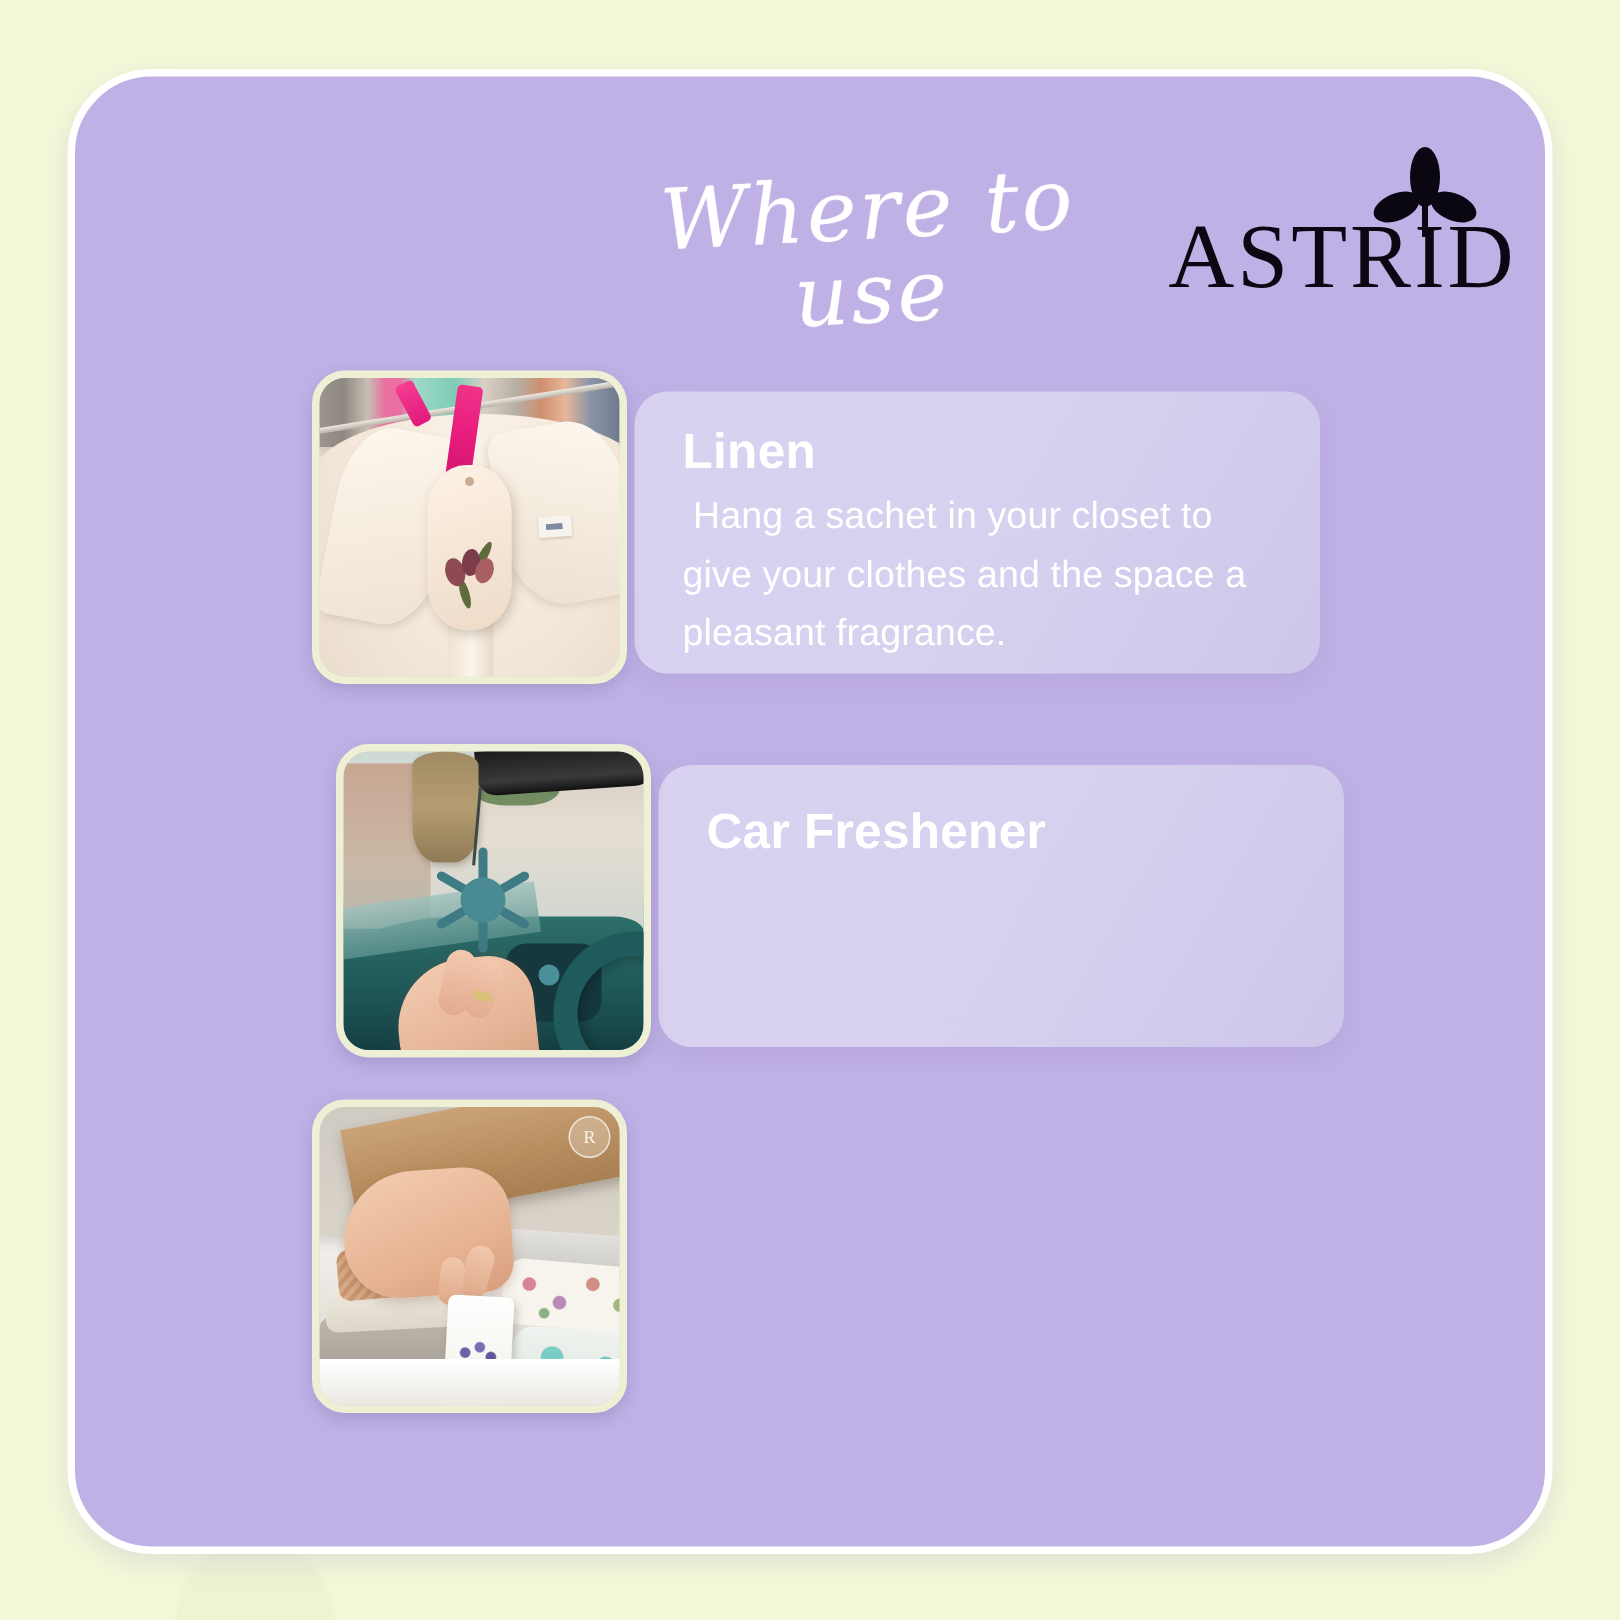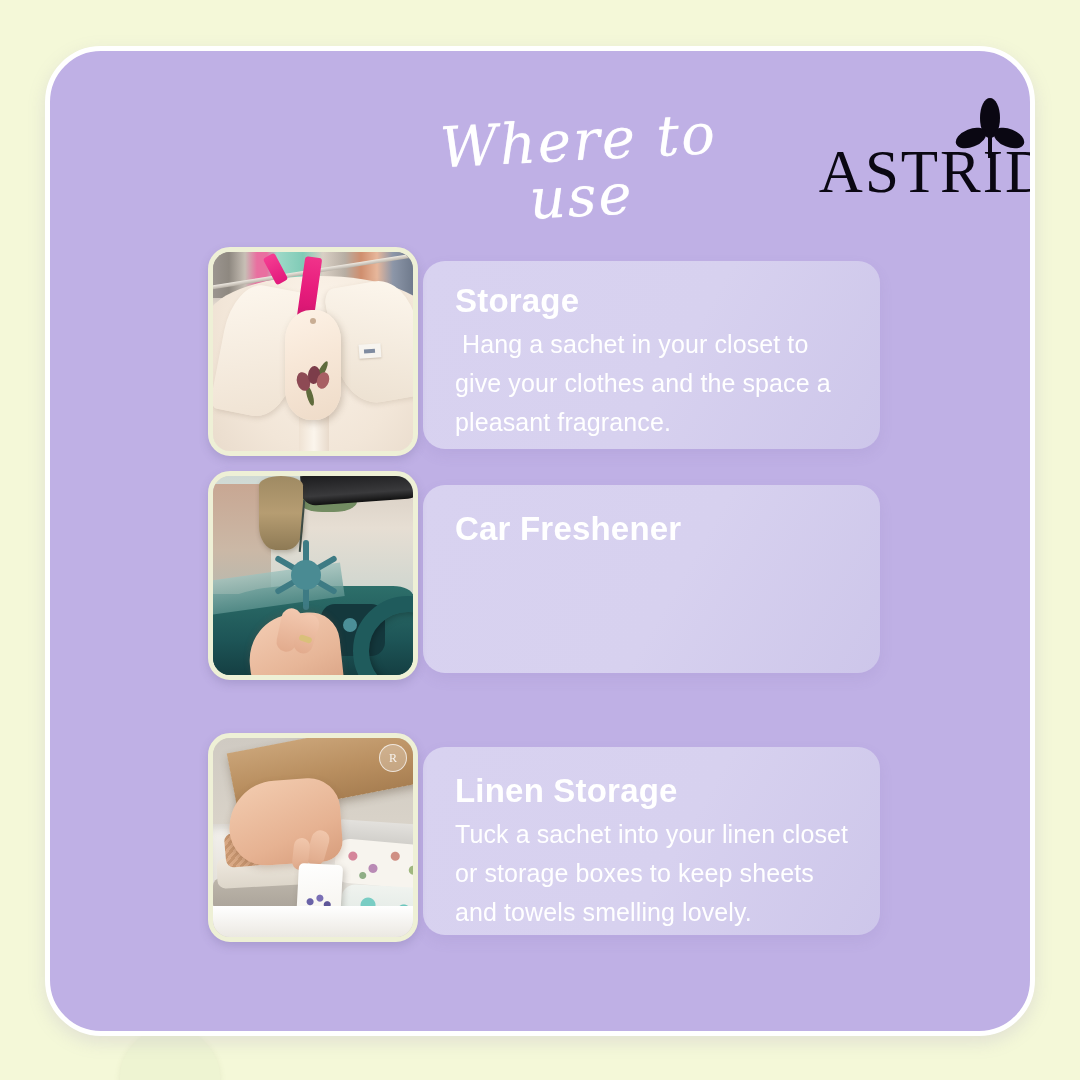--- a/index.html
+++ b/index.html
@@ -65,21 +65,21 @@
     font-style: italic;
     font-size: 56px;
     font-weight: 400;
     letter-spacing: 2px;
     line-height: 1;
     transform: rotate(-3deg);
     text-shadow: 0 0 1px rgba(255,255,255,0.6);
   }
   .brand {
     position: absolute;
-    left: 755px;
+    left: 715px;
     top: 45px;
     width: 260px;
     height: 120px;
   }
   .brand-mark {
     position: absolute;
     left: 150px;
     top: 2px;
     width: 70px;
     height: 62px;
@@ -99,21 +99,21 @@
   }
 
   
   .row {
     position: absolute;
     left: 0;
     width: 990px;
     height: 210px;
   }
   .row-1 { top: 196px; }
-  .row-2 { top: 420px; }
+  .row-2 { top: 445px; margin-left: 16px; }
   .row-3 { top: 682px; }
 
   .text-panel {
     position: absolute;
     left: 373px;
     top: 14px;
     width: 457px;
     height: 188px;
     border-radius: 22px;
     background: linear-gradient(120deg, #d8d2f0 0%, #d7d1ef 55%, #cdc6ea 100%);
@@ -494,21 +494,21 @@
           <ellipse cx="54" cy="40" rx="16" ry="9" fill="#0a0712" transform="rotate(22 54 40)"></ellipse>
           <rect x="33" y="34" width="4" height="26" fill="#0a0712"></rect>
         </svg>
         <div class="brand-name">ASTRID</div>
       </div>
     </div>
 
     <div class="row row-1">
 
       <div class="text-panel">
-        <p class="panel-title">Storage</p>
+        <p class="panel-title">Linen</p>
         <p class="panel-desc"> Hang a sachet in your closet to give your clothes and the space a pleasant fragrance.</p>
       </div>
 
       <div class="thumb">
         <div class="scene">
           <div class="s1-bg"></div>
           <div class="s1-clothes"></div>
           <div class="s1-shirt"></div>
           <div class="s1-rod"></div>
           <div class="s1-collar-l"></div>
@@ -558,24 +558,20 @@
           <div class="s2-hand"></div>
           <div class="s2-finger s2-f1"></div>
           <div class="s2-finger s2-f2"></div>
           <div class="s2-ring"></div>
         </div>
       </div>
     </div>
 
     <div class="row row-3">
 
-      <div class="text-panel">
-        <p class="panel-title">Linen Storage</p>
-        <p class="panel-desc">Tuck a sachet into your linen closet or storage boxes to keep sheets and towels smelling lovely.</p>
-      </div>
 
       <div class="thumb">
         <div class="scene">
           <div class="s3-bg"></div>
           <div class="s3-wall"></div>
           <div class="s3-drawer"></div>
           <div class="s3-fold4"></div>
           <div class="s3-floral"></div>
           <div class="s3-mint"></div>
           <div class="s3-fold3"></div>

